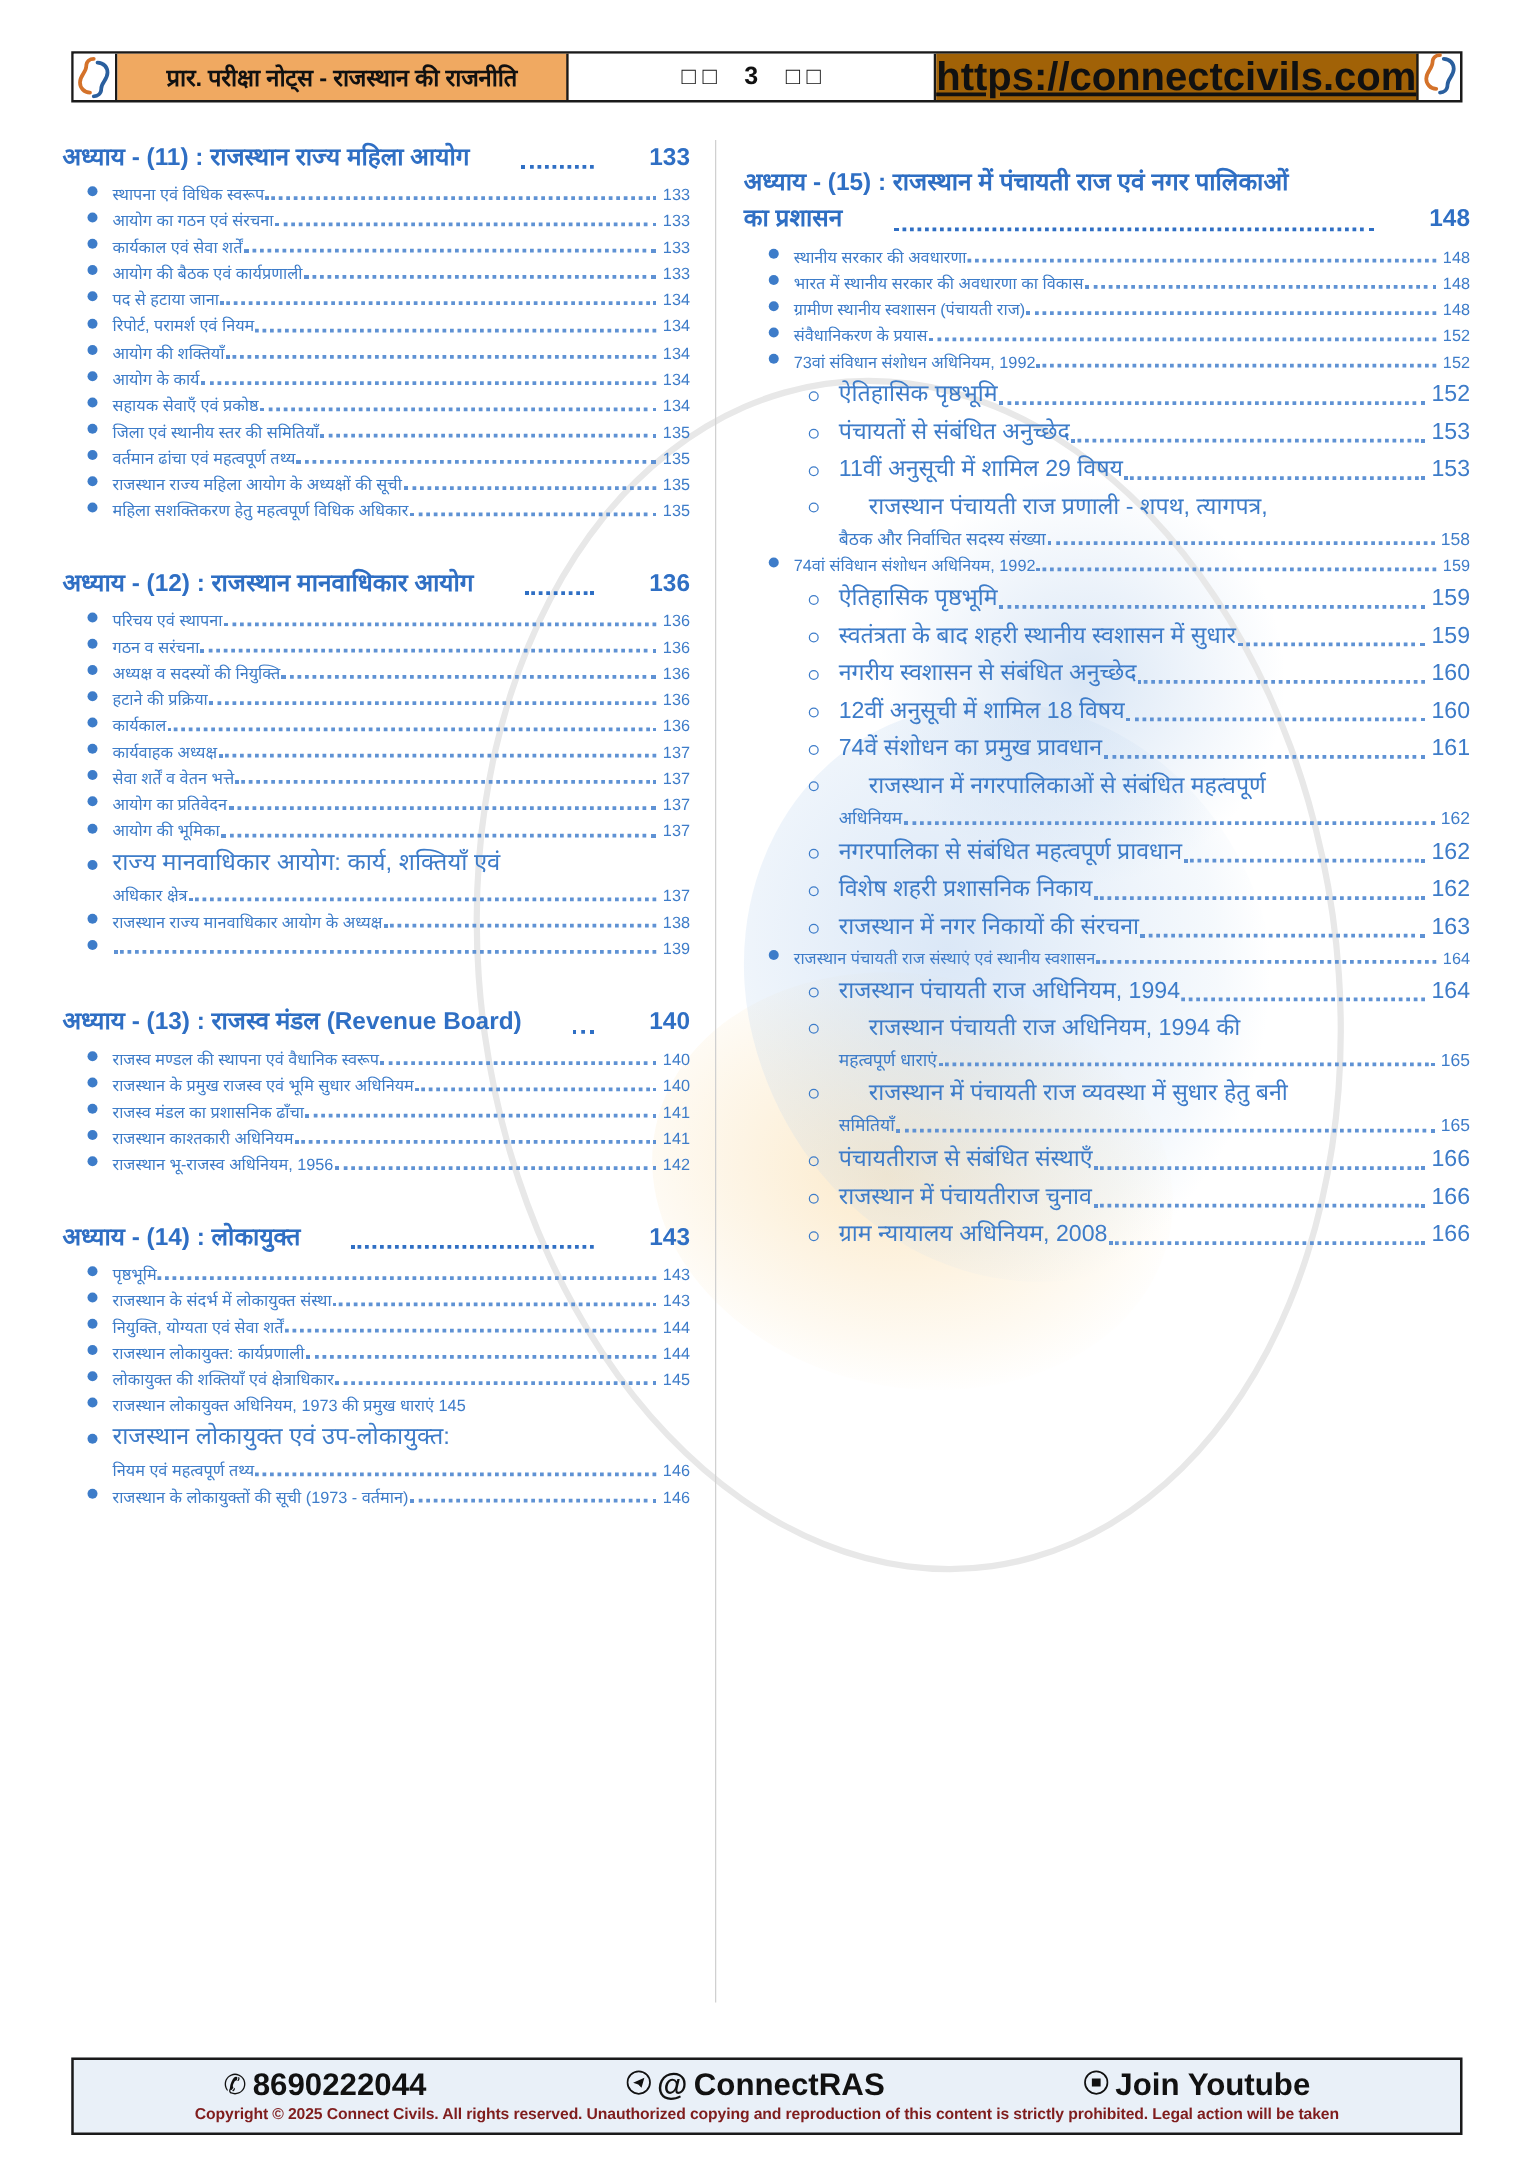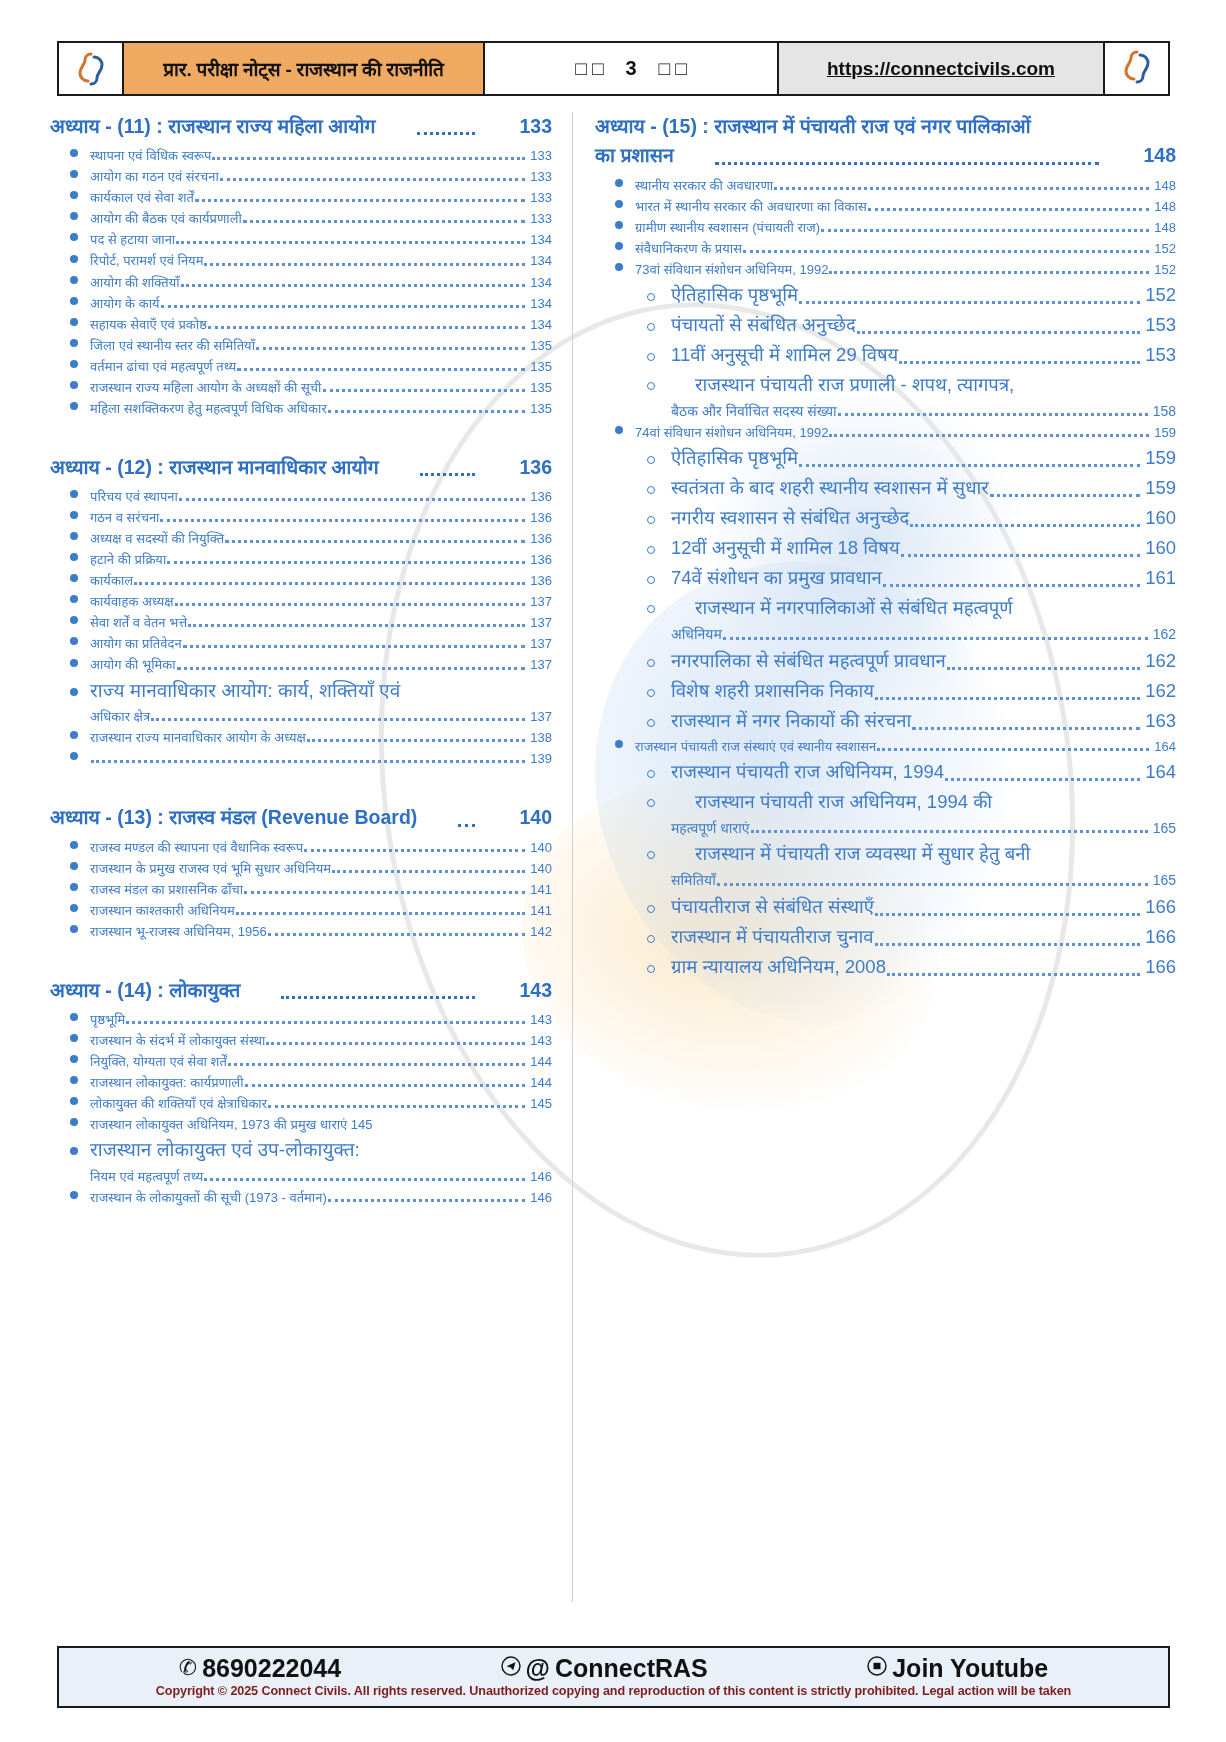--- a/index.html
+++ b/index.html
@@ -62,21 +62,21 @@
   }
 
   .content { position: relative; z-index: 2; }
 
   
   .header {
     position: absolute;
     left: 57px;
     top: 41px;
     width: 1113px;
-    height: 55px;
+    height: 41px;
     border: 2px solid #1a1a1a;
     box-sizing: border-box;
     display: flex;
     align-items: stretch;
     background: #ffffff;
   }
   .hdr-logo {
     width: 63px;
     border-right: 2px solid #1a1a1a;
     display: flex;
@@ -106,27 +106,27 @@
     align-items: center;
     justify-content: center;
     gap: 22px;
     font-size: 20px;
     font-weight: bold;
     color: #111111;
   }
   .hdr-page .box { font-size: 19px; font-weight: normal; }
   .hdr-url {
     flex: 1 1 auto;
-    background: #e5e5e5;
+    background: #a16207;
     border-right: 2px solid #1a1a1a;
     display: flex;
     align-items: center;
     justify-content: center;
     font-weight: bold;
-    font-size: 19px;
+    font-size: 32px;
     color: #111111;
     text-decoration: underline;
   }
   .hdr-logo2 {
     width: 63px;
     display: flex;
     align-items: center;
     justify-content: center;
     background: #ffffff;
   }
@@ -166,20 +166,21 @@
   .chapter .pg { white-space: nowrap; padding-left: 2px; }
 
   .chapter-wrap { margin-bottom: 4px; }
   .chapter-cont {
     display: flex;
     align-items: flex-end;
     font-weight: bold;
     font-size: 19.5px;
     color: #2f6fc4;
     line-height: 1.5;
+    margin-top: 20px;
   }
 
   .entry {
     display: flex;
     align-items: flex-end;
     font-size: 13px;
     color: #3d7cc9;
     line-height: 1.62;
     padding-left: 40px;
     position: relative;

